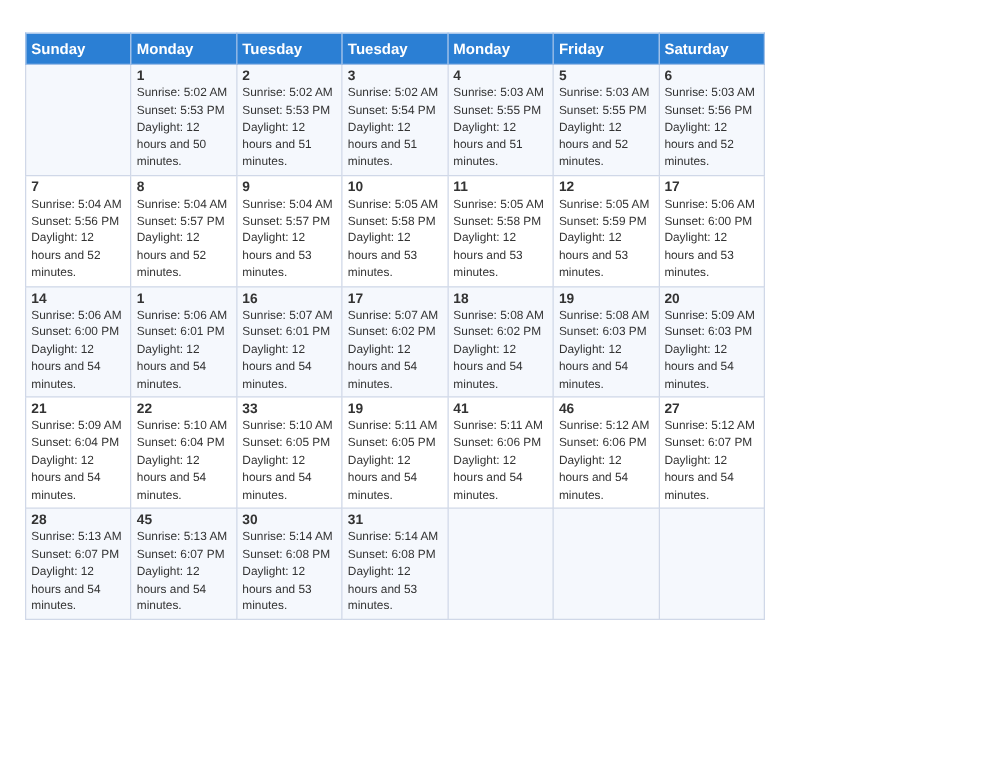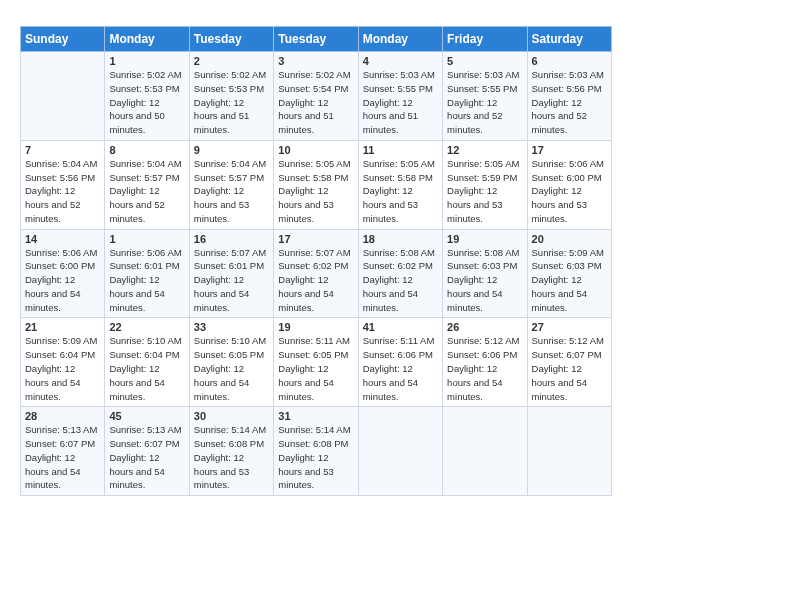--- a/index.html
+++ b/index.html
@@ -209,21 +209,21 @@
           </td>
           <td>
             <span class="day-num">19</span>
             <div class="cell-info"><span>Sunrise: 5:11 AM</span><br><span>Sunset: 6:05 PM</span><br><span>Daylight: 12 hours and 54 minutes.</span></div>
           </td>
           <td>
             <span class="day-num">41</span>
             <div class="cell-info"><span>Sunrise: 5:11 AM</span><br><span>Sunset: 6:06 PM</span><br><span>Daylight: 12 hours and 54 minutes.</span></div>
           </td>
           <td>
-            <span class="day-num">26</span>
+            <span class="day-num">46</span>
             <div class="cell-info"><span>Sunrise: 5:12 AM</span><br><span>Sunset: 6:06 PM</span><br><span>Daylight: 12 hours and 54 minutes.</span></div>
           </td>
           <td>
             <span class="day-num">27</span>
             <div class="cell-info"><span>Sunrise: 5:12 AM</span><br><span>Sunset: 6:07 PM</span><br><span>Daylight: 12 hours and 54 minutes.</span></div>
           </td>
         </tr>
         <tr>
           <td>
             <span class="day-num">28</span>

